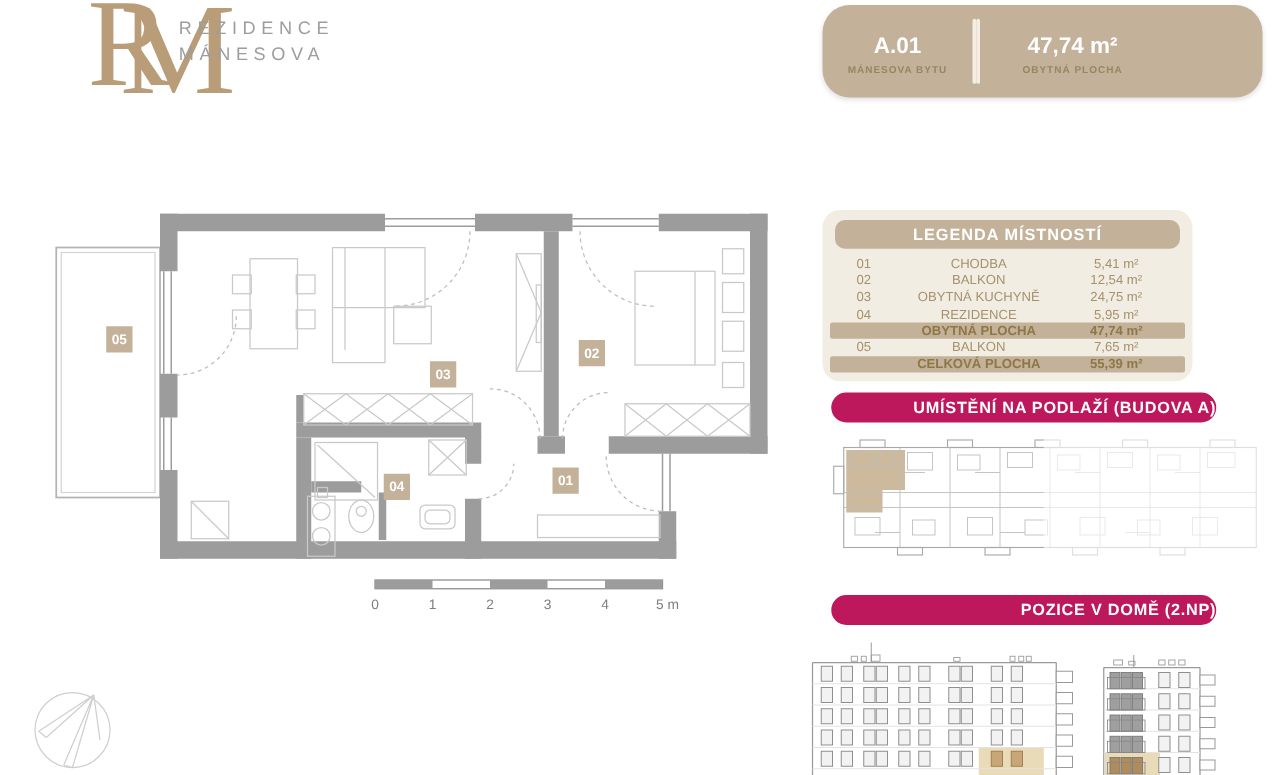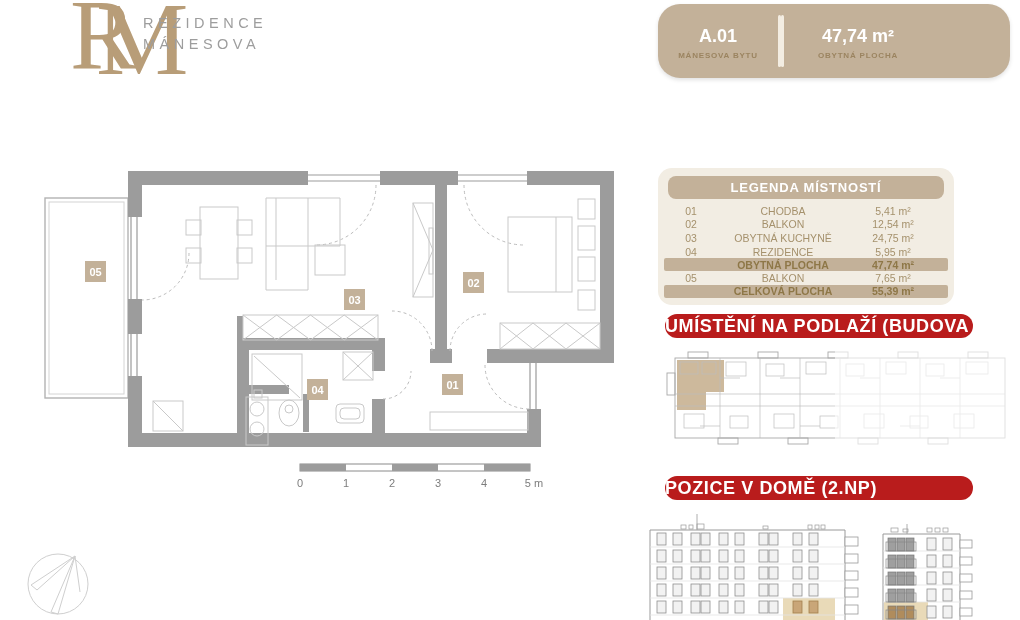--- a/index.html
+++ b/index.html
@@ -25,22 +25,22 @@
   .lg-row{display:flex;align-items:center;height:13.6px;padding:0 12px;
           color:#a5916c;font-size:10.5px;}
   .lg-num{width:42px;text-align:center;}
   .lg-name{flex:1;text-align:center;}
   .lg-area{width:78px;text-align:center;padding-right:10px;}
   .lg-row.hl{margin:0 6px;padding:0 6px;background:#c3b199;border-radius:2px;height:13px;
              color:#8e7747;font-weight:bold;}
   .lg-row.hl .lg-num{width:42px;}
 
   
-  .sec-bar{width:308px;height:24px;line-height:24px;background:#b91c1c;border-radius:12px;
-           color:#fff;text-align:left;font-size:18px;font-weight:bold;letter-spacing:.6px;}
+  .sec-bar{width:308px;height:24px;line-height:24px;background:#be185d;border-radius:12px;
+           color:#fff;text-align:right;font-size:13px;font-weight:bold;letter-spacing:.6px;}
 
   
   .room-badge{width:21px;height:21px;background:#c3b199;color:#fff;font-size:11px;font-weight:bold;
               display:flex;align-items:center;justify-content:center;}
 </style>
 </head>
 <body>
 
 <div class="page">
 

